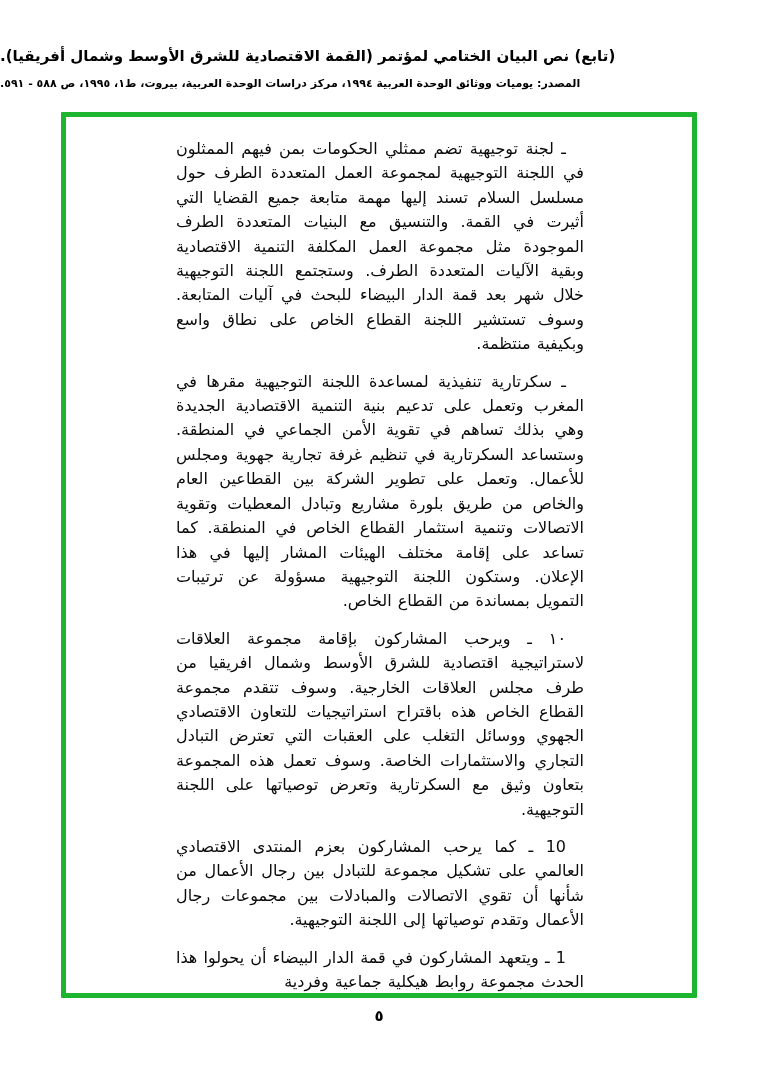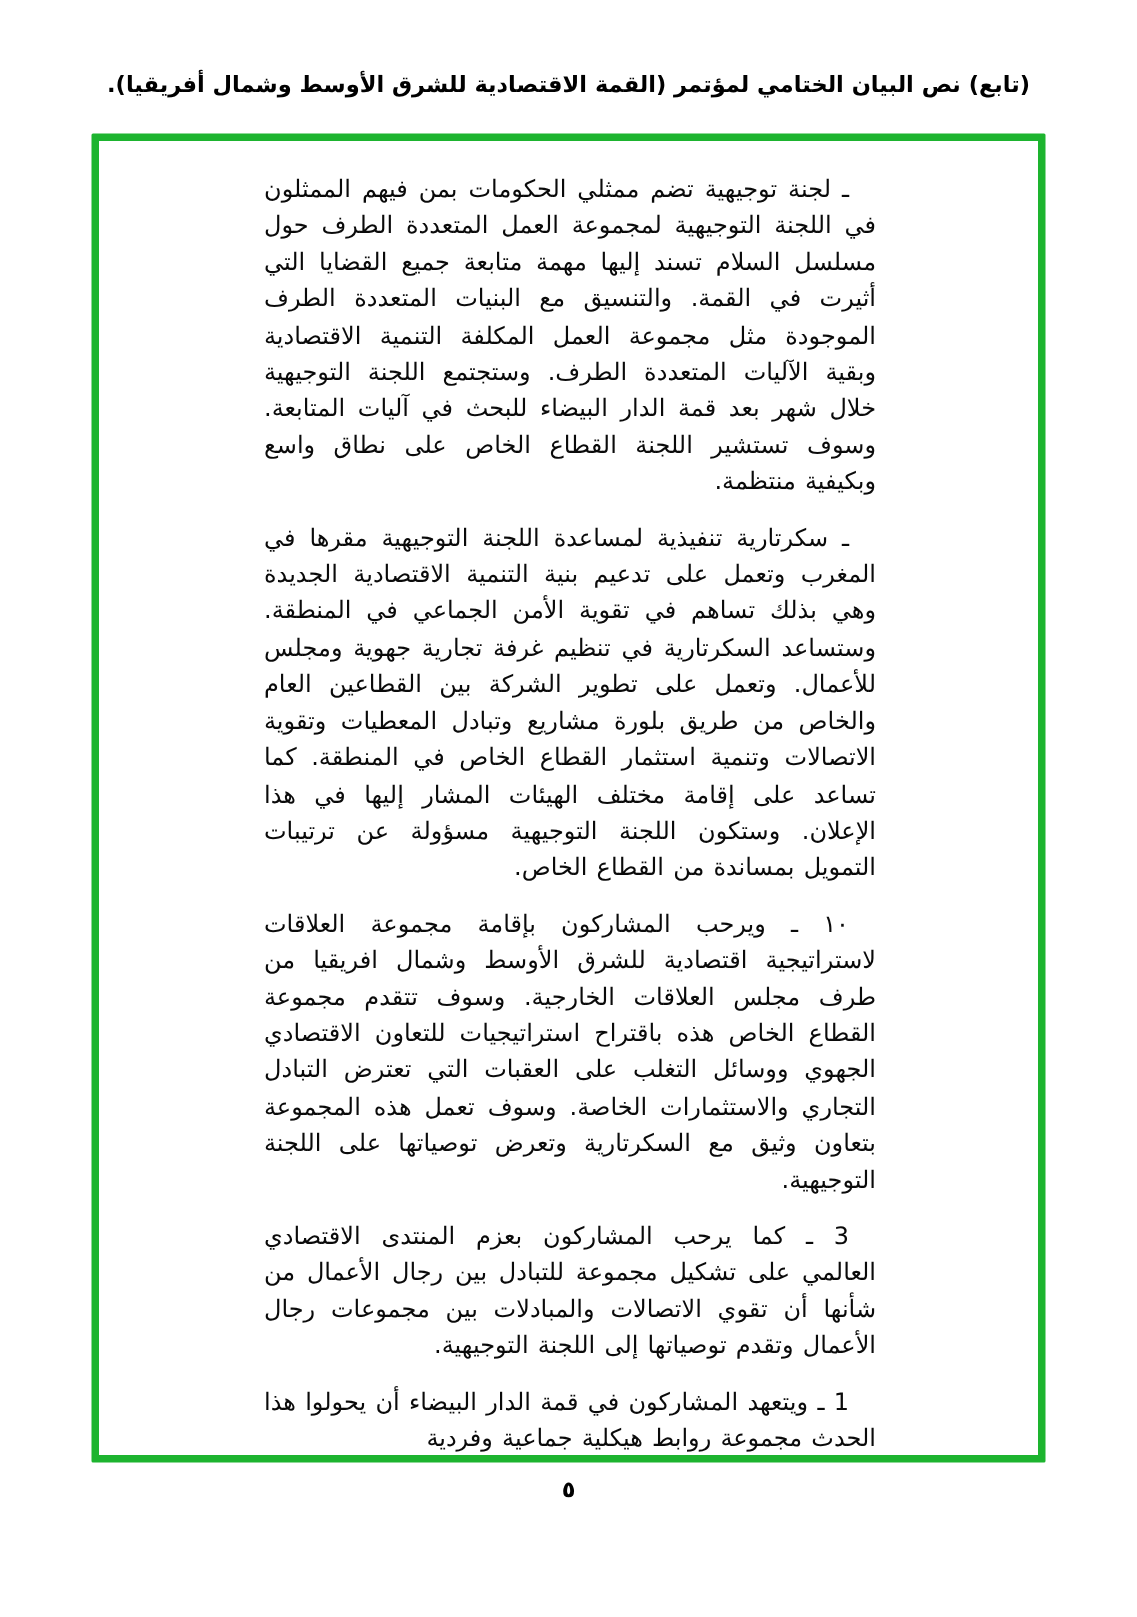--- a/index.html
+++ b/index.html
@@ -16,21 +16,21 @@
     overflow: hidden;
   }
   .page {
     width: 758px;
     height: 1078px;
     direction: rtl;
     position: relative;
   }
   .page-header {
     padding-top: 46px;
-    text-align: center;
+    text-align: left;
   }
   .doc-title {
     font-size: 15px;
     font-weight: bold;
     margin: 0;
     line-height: 1.4;
     color: #000000;
   }
   .doc-source {
     font-size: 11px;
@@ -66,25 +66,26 @@
     color: #000000;
   }
 </style>
 </head>
 <body>
 
 <div class="page">
 
   <header class="page-header">
     <h1 class="doc-title">(تابع) نص البيان الختامي لمؤتمر (القمة الاقتصادية للشرق الأوسط وشمال أفريقيا).</h1>
+    <div class="doc-source">المصدر: يوميات ووثائق الوحدة العربية ١٩٩٤، مركز دراسات الوحدة العربية، بيروت، ط١، ١٩٩٥، ص ٥٨٨ - ٥٩١.</div>
   </header>
 
   <div class="highlight-box">
     <p class="body-paragraph">ـ لجنة توجيهية تضم ممثلي الحكومات بمن فيهم الممثلون في اللجنة التوجيهية لمجموعة العمل المتعددة الطرف حول مسلسل السلام تسند إليها مهمة متابعة جميع القضايا التي أثيرت في القمة. والتنسيق مع البنيات المتعددة الطرف الموجودة مثل مجموعة العمل المكلفة التنمية الاقتصادية وبقية الآليات المتعددة الطرف. وستجتمع اللجنة التوجيهية خلال شهر بعد قمة الدار البيضاء للبحث في آليات المتابعة. وسوف تستشير اللجنة القطاع الخاص على نطاق واسع وبكيفية منتظمة.</p>
     <p class="body-paragraph">ـ سكرتارية تنفيذية لمساعدة اللجنة التوجيهية مقرها في المغرب وتعمل على تدعيم بنية التنمية الاقتصادية الجديدة وهي بذلك تساهم في تقوية الأمن الجماعي في المنطقة. وستساعد السكرتارية في تنظيم غرفة تجارية جهوية ومجلس للأعمال. وتعمل على تطوير الشركة بين القطاعين العام والخاص من طريق بلورة مشاريع وتبادل المعطيات وتقوية الاتصالات وتنمية استثمار القطاع الخاص في المنطقة. كما تساعد على إقامة مختلف الهيئات المشار إليها في هذا الإعلان. وستكون اللجنة التوجيهية مسؤولة عن ترتيبات التمويل بمساندة من القطاع الخاص.</p>
     <p class="body-paragraph">١٠ ـ ويرحب المشاركون بإقامة مجموعة العلاقات لاستراتيجية اقتصادية للشرق الأوسط وشمال افريقيا من طرف مجلس العلاقات الخارجية. وسوف تتقدم مجموعة القطاع الخاص هذه باقتراح استراتيجيات للتعاون الاقتصادي الجهوي ووسائل التغلب على العقبات التي تعترض التبادل التجاري والاستثمارات الخاصة. وسوف تعمل هذه المجموعة بتعاون وثيق مع السكرتارية وتعرض توصياتها على اللجنة التوجيهية.</p>
-    <p class="body-paragraph">3 ـ كما يرحب المشاركون بعزم المنتدى الاقتصادي العالمي على تشكيل مجموعة للتبادل بين رجال الأعمال من شأنها أن تقوي الاتصالات والمبادلات بين مجموعات رجال الأعمال وتقدم توصياتها إلى اللجنة التوجيهية.</p>
+    <p class="body-paragraph">10 ـ كما يرحب المشاركون بعزم المنتدى الاقتصادي العالمي على تشكيل مجموعة للتبادل بين رجال الأعمال من شأنها أن تقوي الاتصالات والمبادلات بين مجموعات رجال الأعمال وتقدم توصياتها إلى اللجنة التوجيهية.</p>
     <p class="body-paragraph">1 ـ ويتعهد المشاركون في قمة الدار البيضاء أن يحولوا هذا الحدث مجموعة روابط هيكلية جماعية وفردية</p>
   </div>
 
   <div class="page-number">٥</div>
 
 </div>
 
 </body></html>

